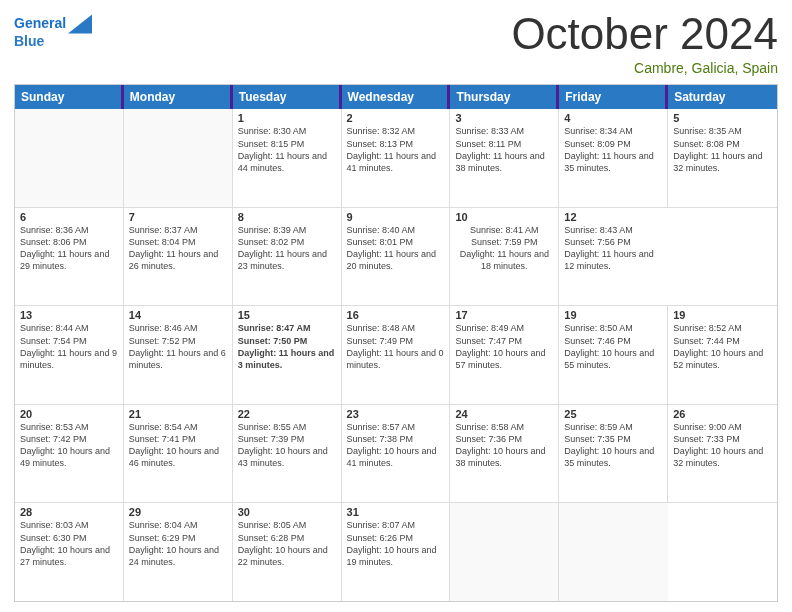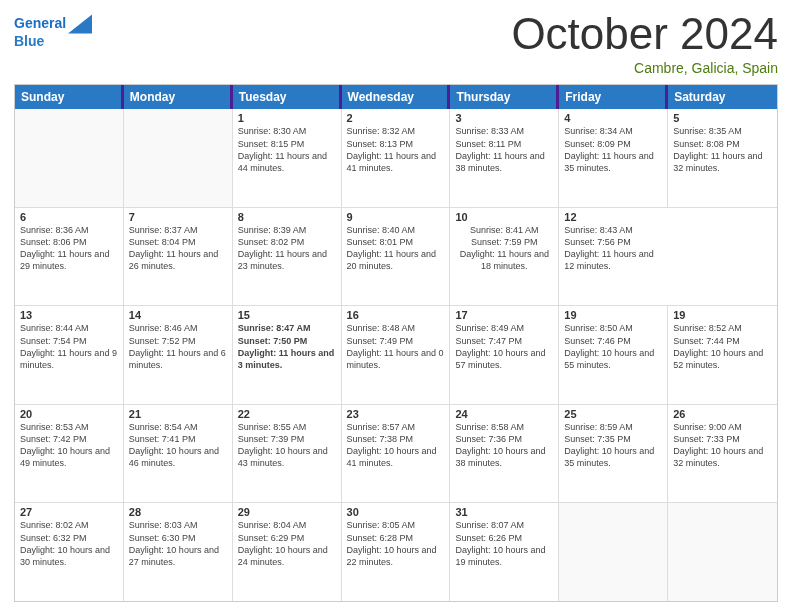--- a/index.html
+++ b/index.html
@@ -311,26 +311,20 @@
           </div>
           <div class="calendar-cell">
             <span class="day-num">26</span>
             <div class="cell-text" style="white-space: pre-line;">Sunrise: 9:00 AM
 Sunset: 7:33 PM
 Daylight: 10 hours and 32 minutes.</div>
           </div>
         </div>
         <div class="calendar-row">
           <div class="calendar-cell">
-            <span class="day-num">27</span>
-            <div class="cell-text" style="white-space: pre-line;">Sunrise: 8:02 AM
-Sunset: 6:32 PM
-Daylight: 10 hours and 30 minutes.</div>
-          </div>
-          <div class="calendar-cell">
             <span class="day-num">28</span>
             <div class="cell-text" style="white-space: pre-line;">Sunrise: 8:03 AM
 Sunset: 6:30 PM
 Daylight: 10 hours and 27 minutes.</div>
           </div>
           <div class="calendar-cell">
             <span class="day-num">29</span>
             <div class="cell-text" style="white-space: pre-line;">Sunrise: 8:04 AM
 Sunset: 6:29 PM
 Daylight: 10 hours and 24 minutes.</div>

